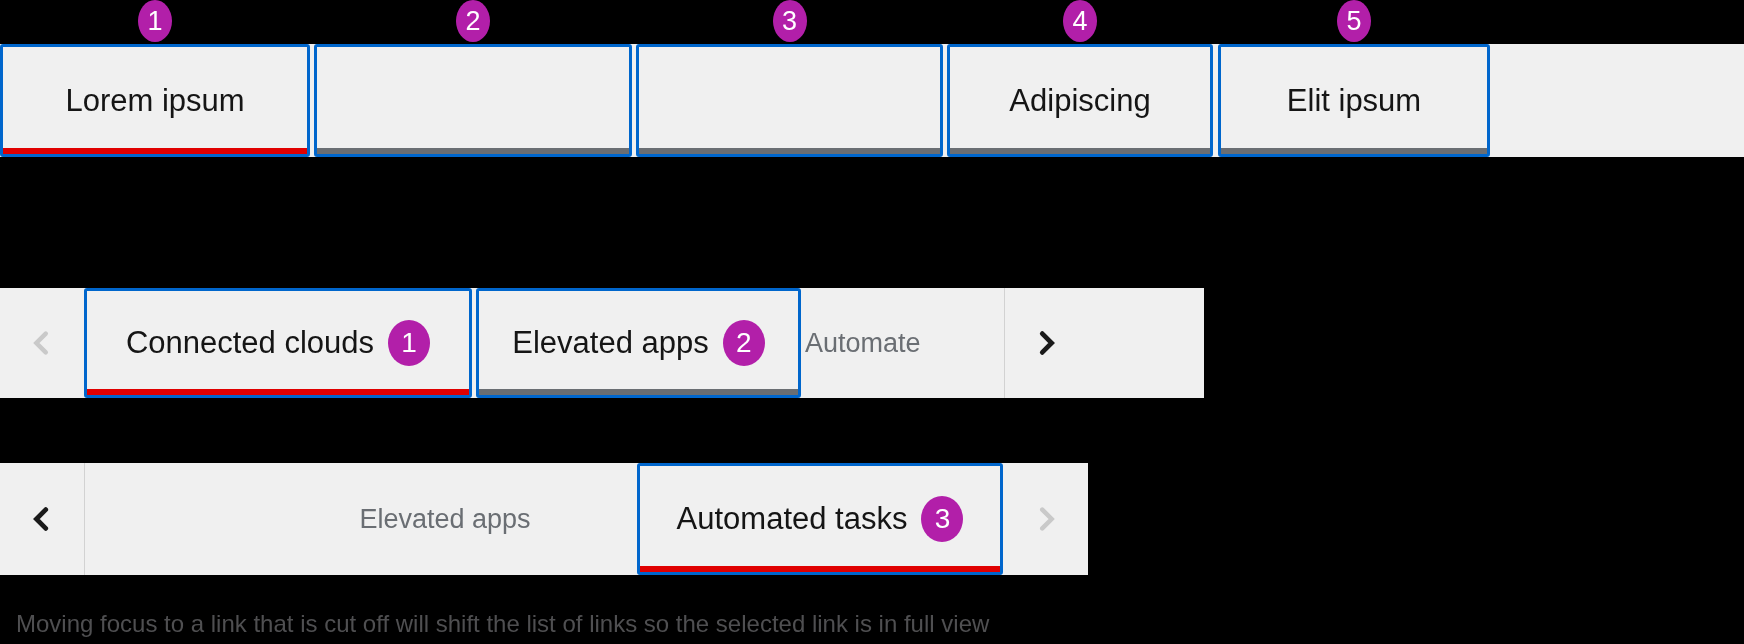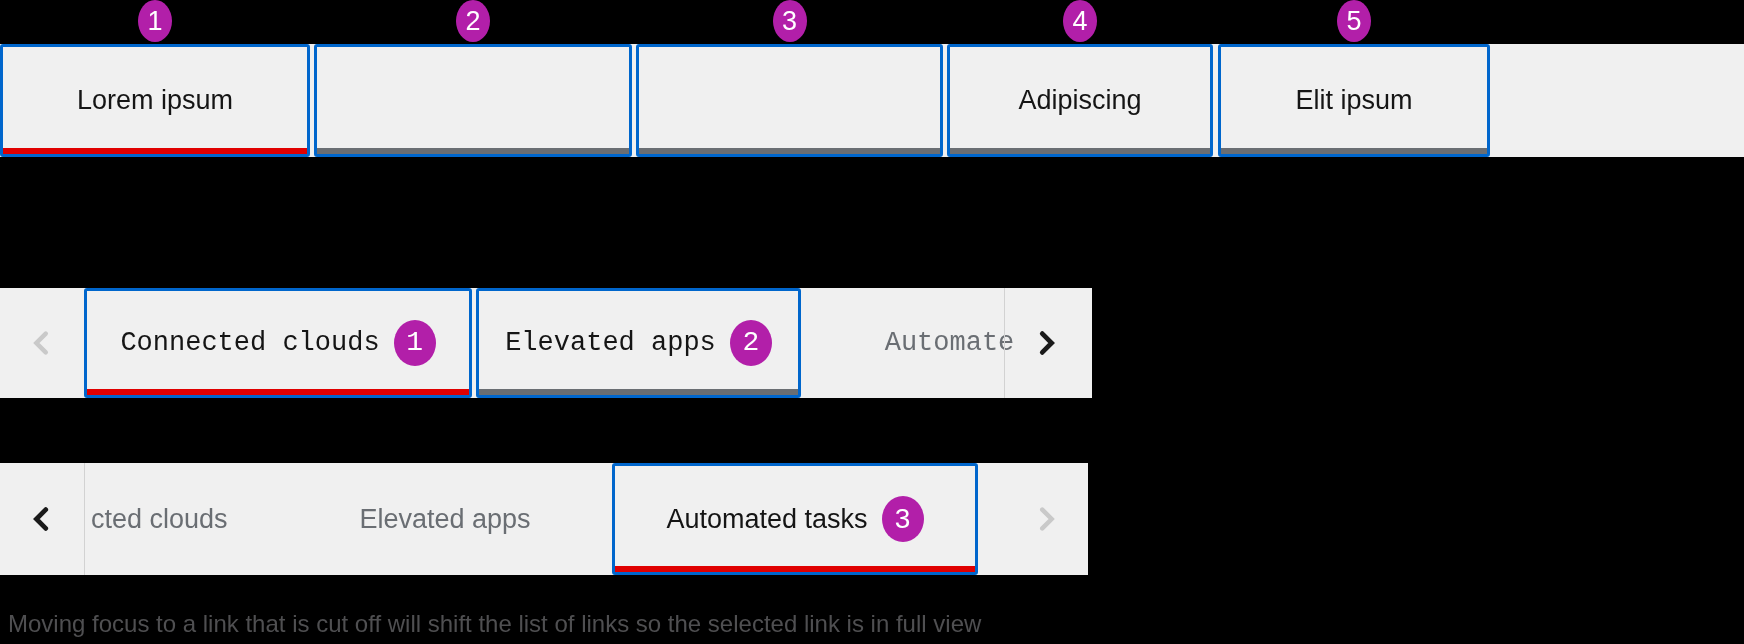--- a/index.html
+++ b/index.html
@@ -21,21 +21,21 @@
     border:3px solid #0066cc;
     border-radius:3px;
     background:#f0f0f0;
     display:flex;
     align-items:center;
     justify-content:center;
     gap:14px;
     cursor:pointer;
   }
   .tab-label{
-    font-size:27px;
+    font-size:31px;
     color:#151515;
     white-space:nowrap;
   }
   .strip{
     position:absolute;
     left:0;right:0;bottom:0;
     height:6px;
   }
   .strip.red{background:#e00000;}
   .strip.gray{background:#6a6e73;}
@@ -87,21 +87,21 @@
     top:0;height:100%;
     display:flex;
     align-items:center;
     overflow:hidden;
     font-size:27px;
     color:#6a6e73;
     white-space:nowrap;
   }
   .caption{
     position:absolute;
-    left:8px;
+    left:16px;
     top:607px;
     font-size:24px;
     line-height:34px;
     color:#4f4f51;
   }
 </style>
 </head>
 <body>
 
 <div class="tabbar" style="top:44px;left:0;width:1744px;height:113px;">
@@ -128,41 +128,41 @@
     <span class="strip gray"></span>
   </div>
 
   <div class="tab" style="left:1218px;width:272px;">
     <span class="badge above">5</span>
     <span class="tab-label">Elit ipsum</span>
     <span class="strip gray"></span>
   </div>
 </div>
 
-<div class="tabbar" style="top:288px;left:0;width:1092px;height:110px;font-family:Liberation Mono, monospace;">
+<div class="tabbar" style="top:288px;left:0;width:1204px;height:110px;">
 
   <button class="scroll-btn" style="left:0;">
     <svg class="chev light" width="30" height="30" viewBox="0 0 24 24">
       <path d="M15 4.5 L7.5 12 L15 19.5" fill="none" stroke="currentColor" stroke-width="3.6" stroke-linecap="round" stroke-linejoin="miter"></path>
     </svg>
   </button>
 
   <div class="tab" style="left:84px;width:388px;">
     <span class="tab-label">Connected clouds</span>
     <span class="badge inline">1</span>
     <span class="strip red"></span>
   </div>
 
   <div class="tab" style="left:476px;width:325px;">
     <span class="tab-label">Elevated apps</span>
     <span class="badge inline">2</span>
     <span class="strip gray"></span>
   </div>
 
-  <div class="ghost-label" style="left:850px;width:199px;justify-content:center;">
+  <div class="ghost-label" style="left:805px;width:199px;justify-content:flex-start;">
     <span>Automate</span>
   </div>
 
   <span class="vdivider" style="left:1004px;"></span>
 
   <button class="scroll-btn" style="left:1004px;">
     <svg class="chev dark" width="30" height="30" viewBox="0 0 24 24">
       <path d="M9 4.5 L16.5 12 L9 19.5" fill="none" stroke="currentColor" stroke-width="3.8" stroke-linecap="round" stroke-linejoin="miter"></path>
     </svg>
   </button>
@@ -171,29 +171,26 @@
 <div class="tabbar" style="top:463px;left:0;width:1088px;height:112px;">
 
   <button class="scroll-btn" style="left:0;">
     <svg class="chev dark" width="30" height="30" viewBox="0 0 24 24">
       <path d="M15 4.5 L7.5 12 L15 19.5" fill="none" stroke="currentColor" stroke-width="3.8" stroke-linecap="round" stroke-linejoin="miter"></path>
     </svg>
   </button>
 
   <span class="vdivider" style="left:84px;"></span>
 
-  <div class="ghost-label" style="left:85px;width:200px;justify-content:flex-start;padding-left:6px;">
-    <span>cted clouds</span>
-  </div>
 
   <div class="ghost-label" style="left:300px;width:290px;justify-content:center;">
     <span>Elevated apps</span>
   </div>
 
-  <div class="tab" style="left:612px;width:366px;">
+  <div class="tab" style="left:637px;width:366px;">
     <span class="tab-label">Automated tasks</span>
     <span class="badge inline">3</span>
     <span class="strip red"></span>
   </div>
 
   <button class="scroll-btn" style="left:1004px;">
     <svg class="chev light" width="30" height="30" viewBox="0 0 24 24">
       <path d="M9 4.5 L16.5 12 L9 19.5" fill="none" stroke="currentColor" stroke-width="3.6" stroke-linecap="round" stroke-linejoin="miter"></path>
     </svg>
   </button>

